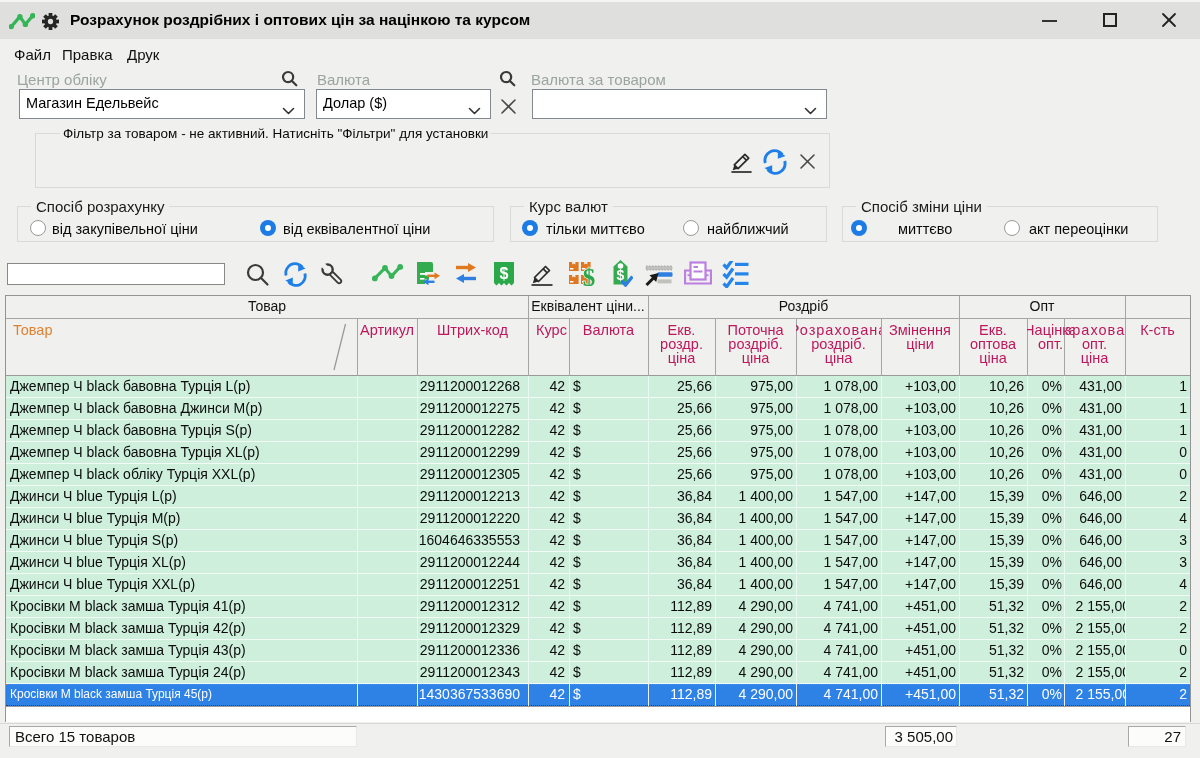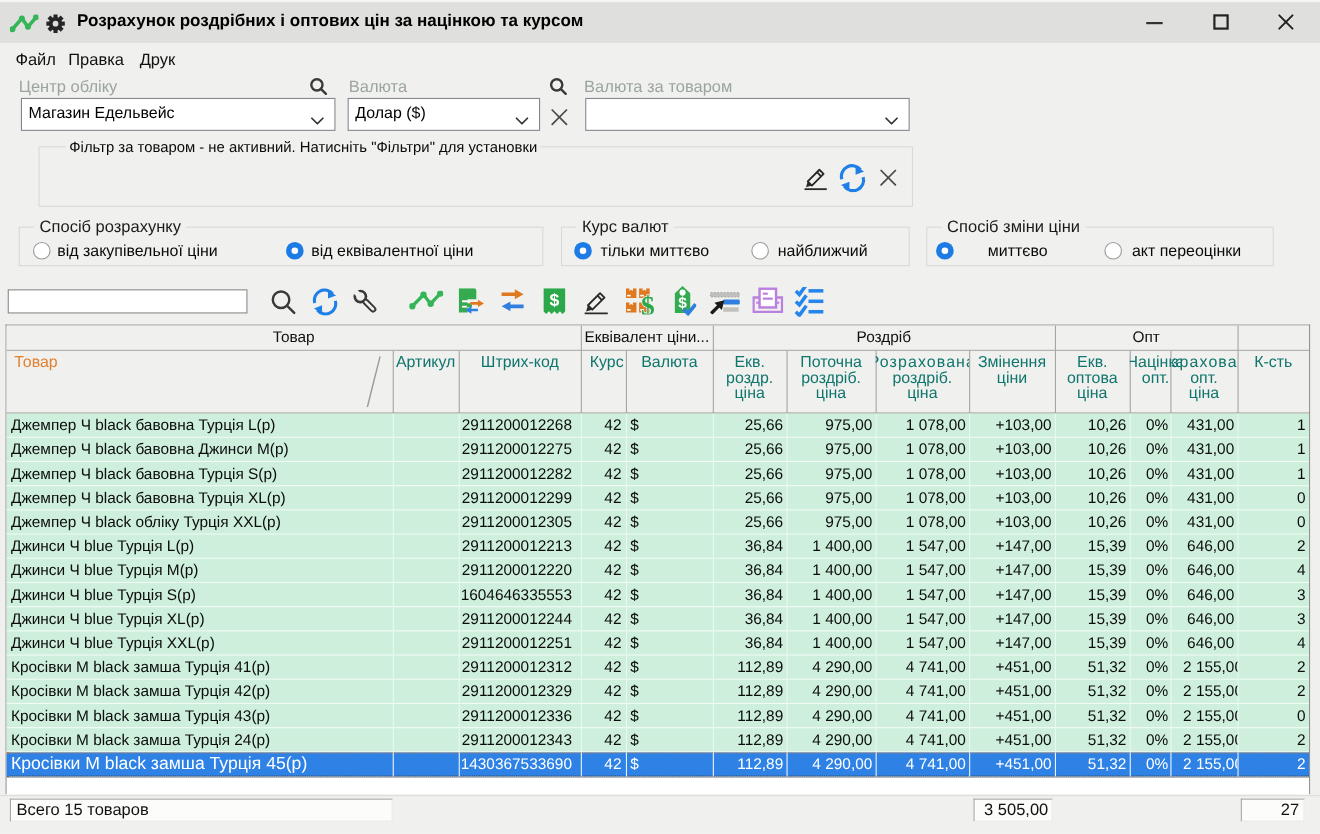--- a/index.html
+++ b/index.html
@@ -9,21 +9,21 @@
 .combo { position:absolute; height:30px; background:#fff; border:1px solid #828790; }
 .combo .tx { position:absolute; left:6px; top:5px; font-size:14.5px; color:#000; }
 .combo .ch { position:absolute; right:9px; top:11px; }
 .gb { position:absolute; border:1px solid #d9d9d6; }
 .gb .cap { position:absolute; top:-9px; left:13px; background:#f0f0ee; padding:0 5px; font-size:15px; color:#1a1a1a; white-space:nowrap; }
 .radio { position:absolute; width:16px; height:16px; border-radius:50%; background:#fff; border:1px solid #9a9a9a; }
 .radio.sel { background:#1c7be4; border:none; }
 .radio.sel::after { content:""; position:absolute; left:5px; top:5px; width:6px; height:6px; border-radius:50%; background:#fff; }
 .rlbl { position:absolute; font-size:14.5px; color:#0a0a0a; white-space:nowrap; }
 .cell { position:absolute; overflow:hidden; white-space:nowrap; }
-.hc { font-size:14.5px; color:#0f766e; line-height:14px; padding-top:4px;padding-left:47px; }
+.hc { font-size:14.5px; color:#be185d; line-height:14px; padding-top:4px;padding-left:47px; }
 .hc .ct { position:absolute; left:50%; transform:translateX(-50%); text-align:center; white-space:nowrap; }
 .num { text-align:right; font-size:14px; line-height:21px; }
 </style></head>
 <body>
 
 <div class="abs" style="left:0;top:0;width:1200px;height:39px;background:#dfdfdd;border-top:2px solid #f5f5f3;"></div>
 <div class="abs" style="left:9px;top:13px;"><svg width="26" height="17" viewBox="0 0 26 17" style="">
       <polyline points="2.3,13.6 10.9,3.7 16.4,11.4 23.7,2.7" fill="none" stroke="#35b558" stroke-width="3.2"></polyline>
       <circle cx="2.3" cy="13.6" r="2.7" fill="#35b558"></circle>
       <circle cx="10.9" cy="3.7" r="2.7" fill="#35b558"></circle>
@@ -661,21 +661,21 @@
 <div class="abs" style="left:528px;top:684px;width:1px;height:22px;background:rgba(255,255,255,0.9);"></div>
 <div class="abs" style="left:569px;top:684px;width:1px;height:22px;background:rgba(255,255,255,0.9);"></div>
 <div class="abs" style="left:648px;top:684px;width:1px;height:22px;background:rgba(255,255,255,0.9);"></div>
 <div class="abs" style="left:715px;top:684px;width:1px;height:22px;background:rgba(255,255,255,0.9);"></div>
 <div class="abs" style="left:796px;top:684px;width:1px;height:22px;background:rgba(255,255,255,0.9);"></div>
 <div class="abs" style="left:881px;top:684px;width:1px;height:22px;background:rgba(255,255,255,0.9);"></div>
 <div class="abs" style="left:959px;top:684px;width:1px;height:22px;background:rgba(255,255,255,0.9);"></div>
 <div class="abs" style="left:1027px;top:684px;width:1px;height:22px;background:rgba(255,255,255,0.9);"></div>
 <div class="abs" style="left:1064px;top:684px;width:1px;height:22px;background:rgba(255,255,255,0.9);"></div>
 <div class="abs" style="left:1125px;top:684px;width:1px;height:22px;background:rgba(255,255,255,0.9);"></div>
-<div class="cell " style="left:6px;top:684px;width:351px;height:22px;color:#fff;font-size:16px;line-height:21px;padding-left:4px;">Кросівки M black замша Турція 45(р)</div>
+<div class="cell " style="left:6px;top:684px;width:351px;height:22px;color:#fff;font-size:12px;line-height:21px;padding-left:4px;">Кросівки M black замша Турція 45(р)</div>
 <div class="cell num" style="left:417px;top:684px;width:111px;height:22px;color:#fff;padding-right:8px;">1430367533690</div>
 <div class="cell num" style="left:528px;top:684px;width:41px;height:22px;color:#fff;padding-right:4px;">42</div>
 <div class="cell " style="left:569px;top:684px;width:79px;height:22px;color:#fff;font-size:14px;line-height:21px;padding-left:4px;">$</div>
 <div class="cell num" style="left:648px;top:684px;width:67px;height:22px;color:#fff;padding-right:3px;">112,89</div>
 <div class="cell num" style="left:715px;top:684px;width:81px;height:22px;color:#fff;padding-right:3px;">4 290,00</div>
 <div class="cell num" style="left:796px;top:684px;width:85px;height:22px;color:#fff;padding-right:3px;">4 741,00</div>
 <div class="cell num" style="left:881px;top:684px;width:78px;height:22px;color:#fff;padding-right:3px;">+451,00</div>
 <div class="cell num" style="left:959px;top:684px;width:68px;height:22px;color:#fff;padding-right:3px;">51,32</div>
 <div class="cell num" style="left:1027px;top:684px;width:37px;height:22px;color:#fff;padding-right:2px;">0%</div>
 <div class="cell" style="left:1064px;top:684px;width:61px;height:22px;color:#fff;">

